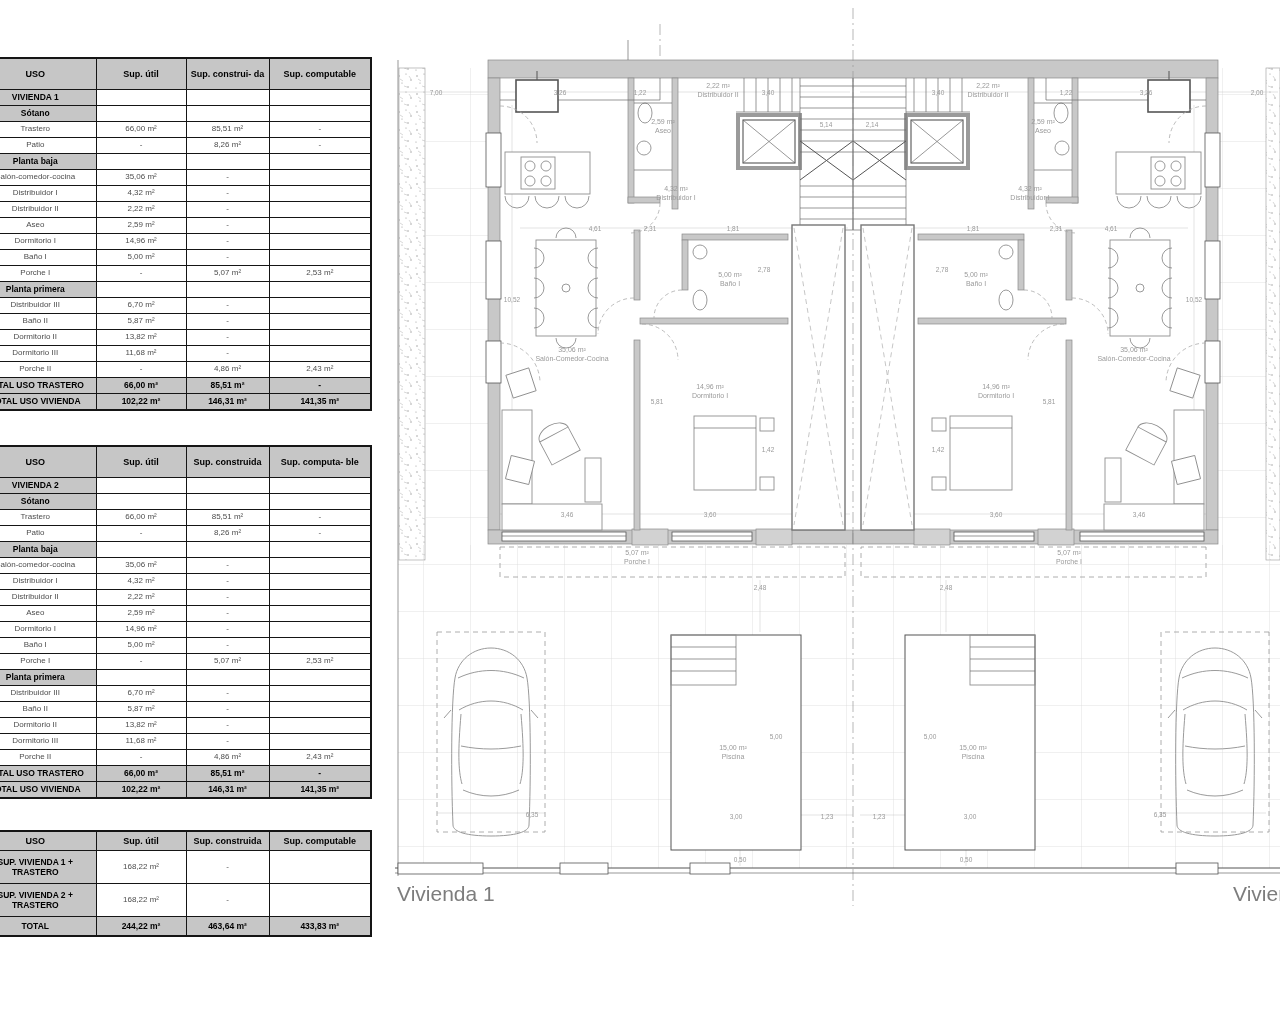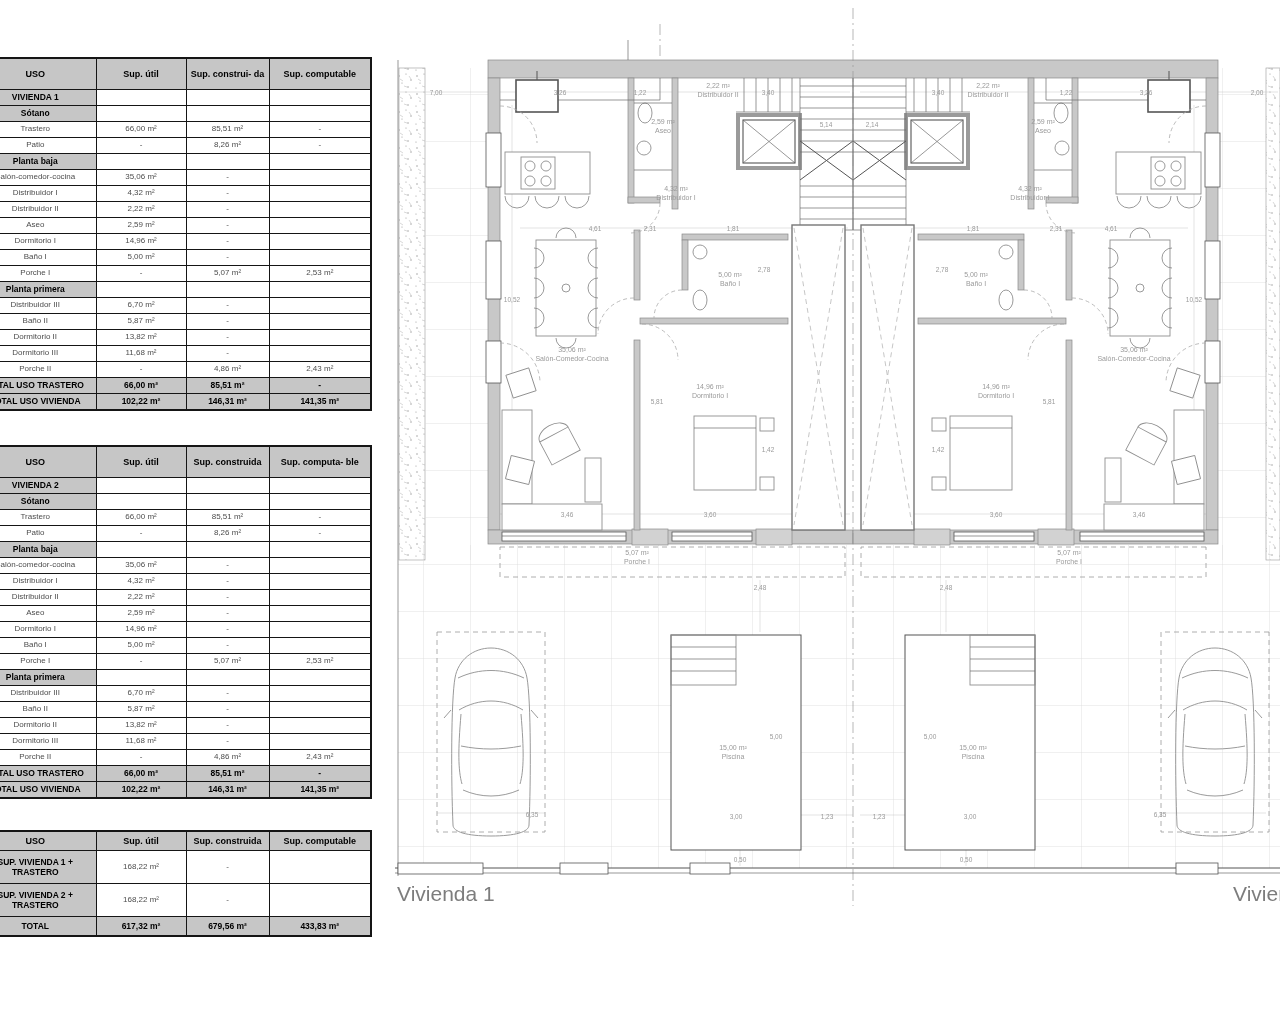--- a/index.html
+++ b/index.html
@@ -584,21 +584,21 @@
             <td></td>
           </tr>
           <tr class="tall">
             <td>SUP. VIVIENDA 2 + TRASTERO</td>
             <td>168,22 m²</td>
             <td>-</td>
             <td></td>
           </tr>
           <tr class="total3">
             <td>TOTAL</td>
-            <td>617,32 m²</td>
-            <td>679,56 m²</td>
+            <td>244,22 m²</td>
+            <td>463,64 m²</td>
             <td>433,83 m²</td>
           </tr>
         </tbody>
       </table>
     </div>
 
 </div>
 
 </body></html>

